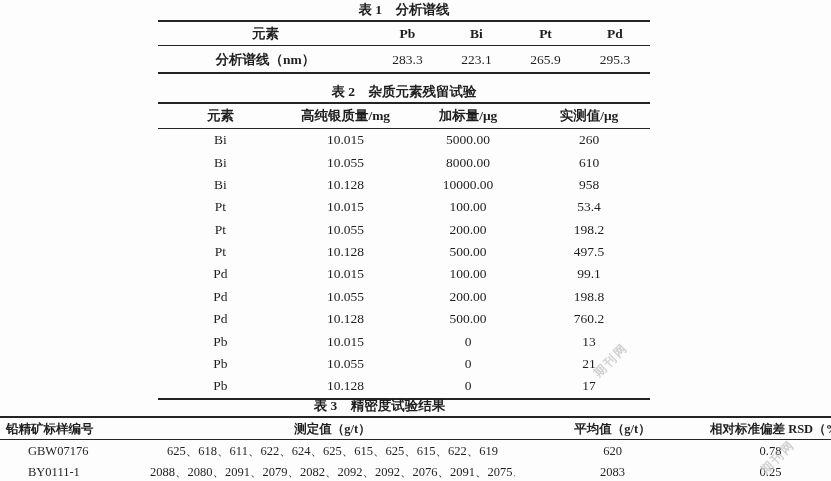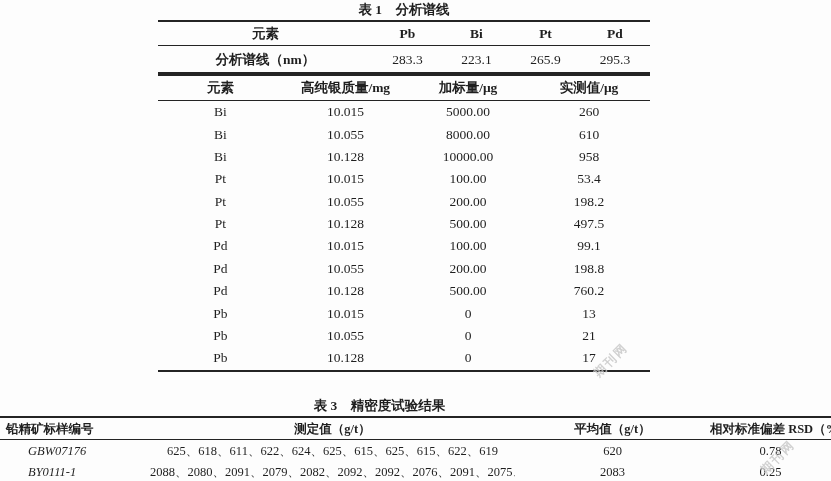--- a/index.html
+++ b/index.html
@@ -33,21 +33,21 @@
   .t2 tr.last { border-bottom:2.5px solid #242424; }
   .t2 td { text-align:center; font-size:13.5px; line-height:18px; padding:2.2px 0; }
   .t2 tr.hdr td { font-weight:bold; padding:3px 0; }
 
   
   .t3 tr.hdr { border-top:2px solid #242424; border-bottom:1.6px solid #242424;margin-left:15px; }
   .t3 td { text-align:center; font-size:12.5px; line-height:16px; padding:2.5px 0; }
   .t3 tr.hdr td { font-weight:bold; }
   .t3 td.c0 { text-align:left; }
   .t3 tr.hdr td.c0 { padding-left:6px; }
-  .t3 tr.data td.c0 { padding-left:28px;font-style:italic; }
+  .t3 tr.data td.c0 { padding-left:28px; }
 
   
   .wm {
     position:absolute; transform:rotate(-45deg);
     color:#c6c6c6; opacity:.8; font-size:12px; font-weight:bold;
     letter-spacing:2px; pointer-events:none; white-space:nowrap;
   }
   .wm1 { left:590px; top:352px; }
   .wm2 { left:757px; top:449px; }
 </style>
@@ -78,20 +78,21 @@
       <tr class="data">
         <td class="lbl">分析谱线（nm）</td>
         <td>283.3</td>
         <td>223.1</td>
         <td>265.9</td>
         <td>295.3</td>
       </tr>
     </tbody>
       </table>
 
+    <div class="tbl-title t2t">表 2　杂质元素残留试验</div>
     <table class="t2">
       <colgroup>
           <col style="width:125px">
           <col style="width:125px">
           <col style="width:120px">
           <col style="width:122px">
         </colgroup>
       <tbody>
           <tr class="hdr">
         <td>元素</td>

